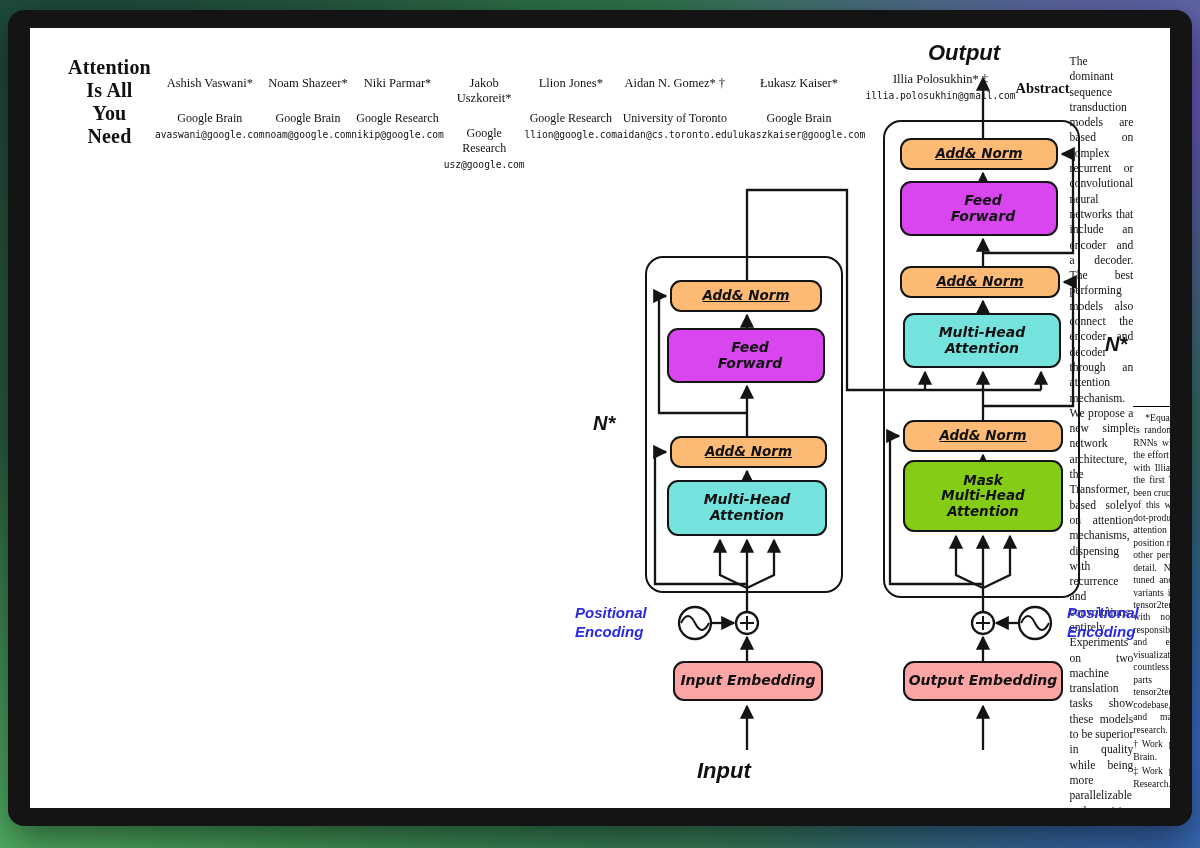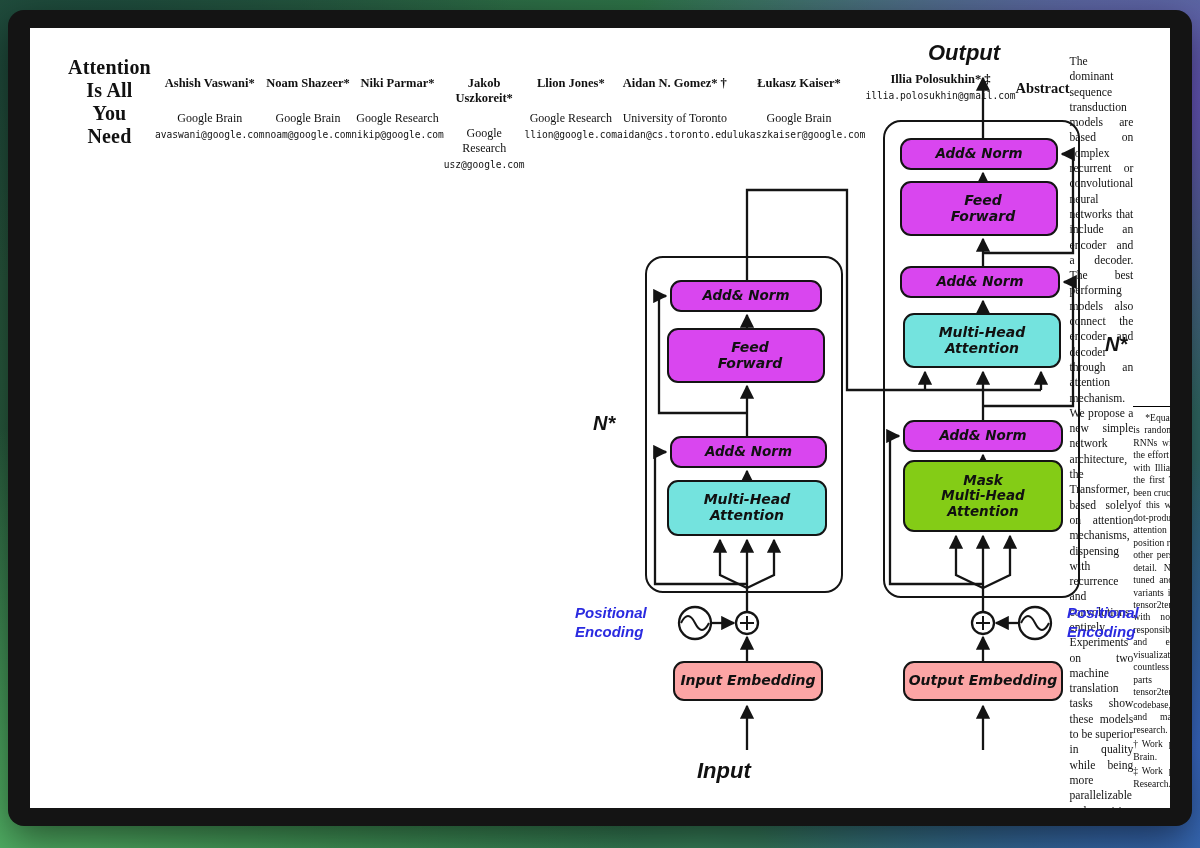--- a/index.html
+++ b/index.html
@@ -21,40 +21,40 @@
     display:flex;flex-direction:row;color:#111;}
   .rule-thick{height:5px;background:#000;margin:4px 2px 12px 2px;}
   .rule-thin{height:2px;background:#000;margin:10px 2px 4px 2px;}
   .p-title{font-size:20px;font-weight:bold;text-align:center;margin:2px 0 0 0;
     letter-spacing:.2px;}
   .authors-row{display:grid;margin-top:22px;}
   .authors-row.r1{grid-template-columns:repeat(4,1fr);}
   .authors-row.r2{grid-template-columns:repeat(3,1fr);width:88%;margin-left:auto;margin-right:auto;}
   .authors-row.r3{grid-template-columns:1fr;width:60%;margin-left:auto;margin-right:auto;margin-top:18px;}
   .author{text-align:center;}
-  .a-name{font-weight:bold;font-size:12.5px;}
+  .a-name{font-weight:normal;font-size:12.5px;}
   .a-affil{font-size:12px;margin-top:20px;}
   .a-email{font-family:"DejaVu Sans Mono",monospace;font-size:9.6px;margin-top:3px;}
   .abs-head{font-size:14.5px;font-weight:bold;text-align:center;margin:26px 0 10px 0;}
   .abstract{font-size:11.6px;line-height:1.32;text-align:justify;width:438px;
     margin:0 auto;}
   .footnotes{margin-top:auto;padding-bottom:6px;}
   .fn-rule{width:150px;height:1px;background:#000;margin-bottom:5px;}
   .fn{font-size:9.6px;line-height:1.3;text-align:justify;margin:0 0 2px 0;}
   .fn.first{text-indent:12px;}
 
   
   .diagram{position:relative;flex:1;height:780px;}
   .frame{position:absolute;border:2.6px solid #141414;border-radius:18px;
     background:transparent;box-sizing:border-box;}
   .dbox{position:absolute;border:2.4px solid #141414;border-radius:11px;
     box-sizing:border-box;display:flex;align-items:center;justify-content:center;
     text-align:center;font-family:"DejaVu Sans",sans-serif;font-style:italic;
     font-weight:600;white-space:pre-line;line-height:1.12;color:#111;}
-  .yellow{background:#d946ef;}
+  .yellow{background:#fdba74;text-decoration:underline;}
   .blue{background:#d946ef;padding-left:8px;}
   .cyan{background:#74e3de;}
   .purple{background:#84cc16;}
   .green{background:#fca5a5;}
   .hand{position:absolute;font-family:Liberation Sans, sans-serif;font-style:italic;
     font-weight:600;color:#111;white-space:pre-line;}
   .pos-enc{color:#2a2ae0;font-size:15px;line-height:1.25;}
   svg.arrows{position:absolute;left:0;top:0;}
 </style>
 </head>

